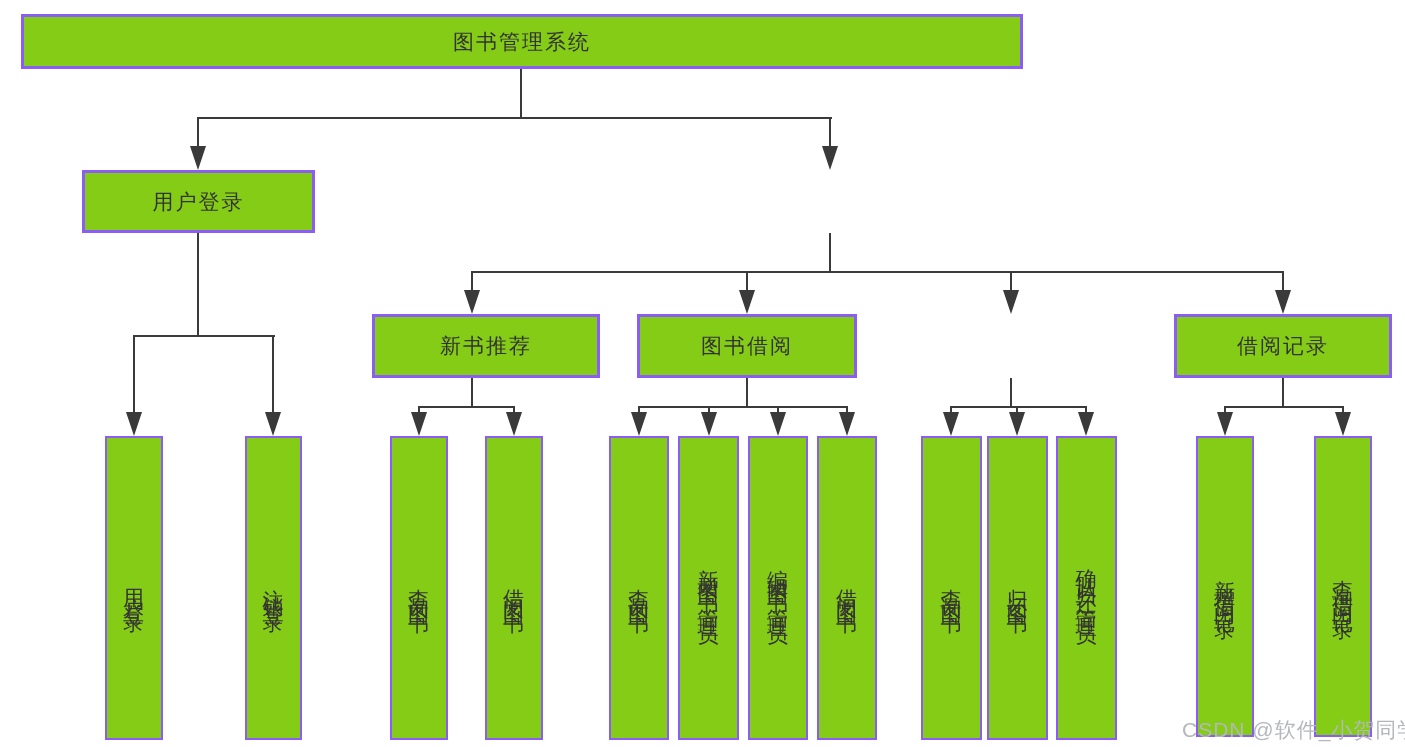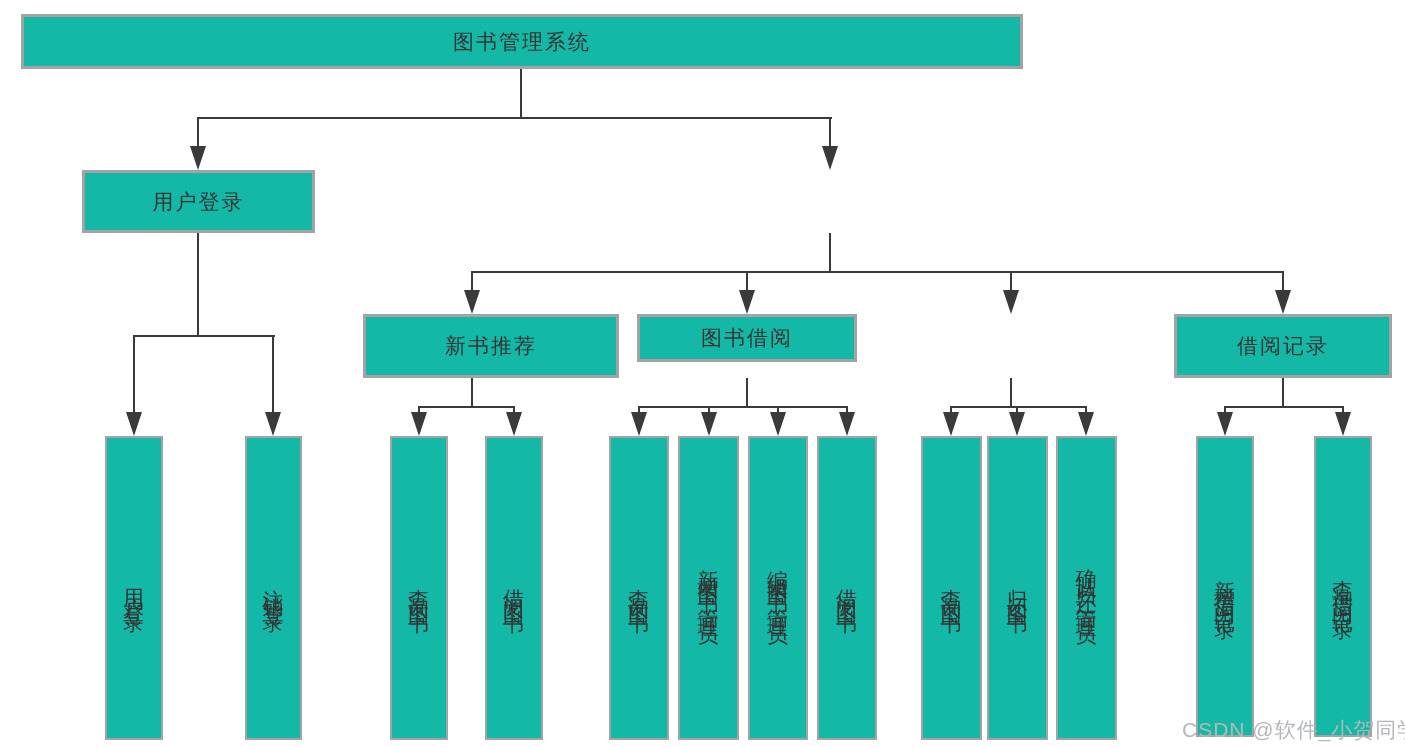--- a/index.html
+++ b/index.html
@@ -7,22 +7,22 @@
     position:relative;
     width:1405px;height:747px;
     background:#ffffff;
     overflow:hidden;
     font-family:"Liberation Sans","DejaVu Sans",sans-serif;
     color:#333333;
   }
   
   .box{
     position:absolute;
-    background:#14b8a6;
-    border:3px solid #a3a3a3;
+    background:#84cc16;
+    border:3px solid #8b5cf6;
     box-sizing:border-box;
     display:flex;align-items:center;justify-content:center;
     z-index:2;
   }
   .box .hlabel{
     font-size:21px;letter-spacing:2px;color:#333333;white-space:nowrap;
   }
   .leaf{
     top:436px;height:304px;
     border-width:2px;
@@ -117,24 +117,24 @@
   <div class="ar" style="left:1335px;top:412px"></div>
 
   <div class="box" style="left:21px;top:14px;width:1002px;height:55px">
     <span class="hlabel">图书管理系统</span>
   </div>
 
   <div class="box" style="left:82px;top:170px;width:233px;height:63px">
     <span class="hlabel">用户登录</span>
   </div>
 
-  <div class="box" style="left:363px;top:314px;width:256px;height:64px">
+  <div class="box" style="left:372px;top:314px;width:228px;height:64px">
     <span class="hlabel">新书推荐</span>
   </div>
-  <div class="box" style="left:637px;top:314px;width:220px;height:48px">
+  <div class="box" style="left:637px;top:314px;width:220px;height:64px">
     <span class="hlabel">图书借阅</span>
   </div>
   <div class="box" style="left:1174px;top:314px;width:218px;height:64px">
     <span class="hlabel">借阅记录</span>
   </div>
 
   <div class="box leaf" style="left:105px;width:58px">
     <span class="vtext">用户登录</span>
   </div>
   <div class="box leaf" style="left:245px;width:57px">

